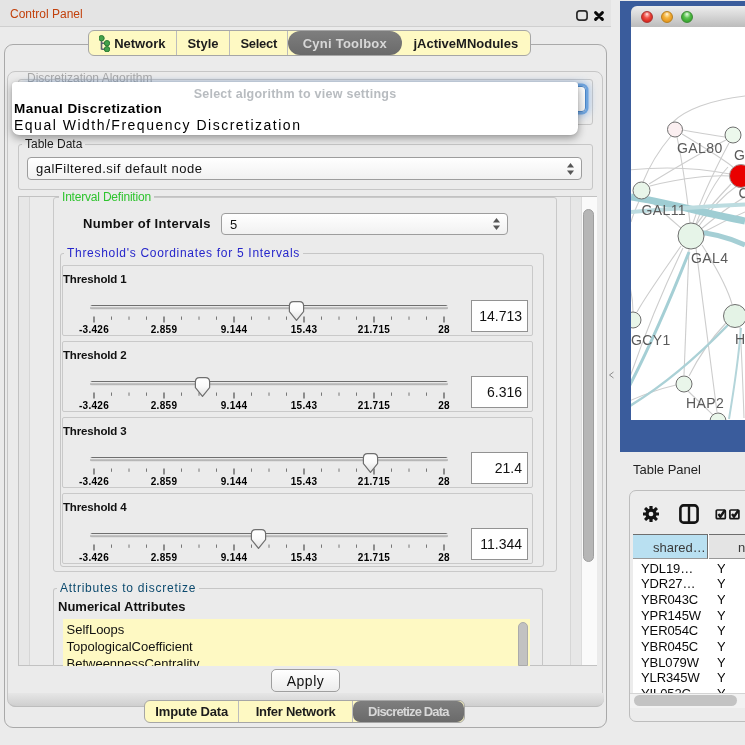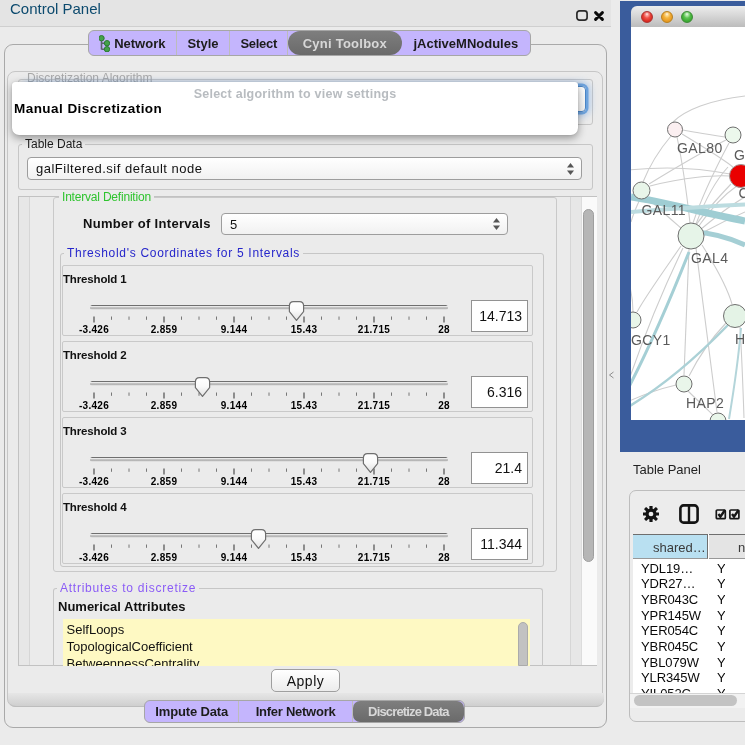--- a/index.html
+++ b/index.html
@@ -2,31 +2,31 @@
 <html><head>
 <meta charset="utf-8">
 <style>
 * { margin:0; padding:0; box-sizing:border-box; }
 html,body { width:745px; height:745px; overflow:hidden; background:#ebebeb;
   font-family:"Liberation Sans", sans-serif; }
 .abs { position:absolute; }
 
 #titlebar { left:0; top:0; width:611px; height:27px; background:#e4e4e4;
   border-bottom:1px solid #cfcfcf; }
-#titlebar .t { position:absolute; left:10px; top:0; font-size:15px; color:#0c4a6e; }
+#titlebar .t { position:absolute; left:10px; top:7px; font-size:12px; color:#c2410c; }
 
 #outer { left:4px; top:44px; width:603px; height:684px; border:1px solid #a9a9a9;
   border-radius:9px; background:#ebebeb; }
 #inner { left:7px; top:71px; width:596px; height:636px; border:1px solid #c6c6c6;
   border-radius:8px; background:#ebebeb; }
 #innerband { left:8px; top:693px; width:596px; height:14px;
   background:linear-gradient(#e6e6e6,#cfcfcf);
   border-radius:0 0 8px 8px; border-bottom:1px solid #bdbdbd;}
 
-.segbar { display:flex; background:#c4b5fd; border:1px solid #a6a6a6; border-radius:6px;
+.segbar { display:flex; background:#fef9c3; border:1px solid #a6a6a6; border-radius:6px;
   overflow:hidden; font-size:13px; font-weight:bold; color:#1c1c1c; }
 .segbar .seg { display:flex; align-items:center; justify-content:center;
   border-right:1px solid #bcbcbc; white-space:nowrap; }
 .segbar .seg:last-child { border-right:none;border-radius:7px; }
 .segbar .dark { background:linear-gradient(#7e7e7e,#6a6a6a); color:#d8d8d8;
   border-right:none; }
 #toptabs { left:88px; top:30px; width:443px; height:26px; }
 #bottabs { left:144px; top:700px; width:321px; height:23px; }
 
 .group { position:absolute; border:1px solid #c6c6c6; border-radius:3px; }
@@ -93,20 +93,21 @@
   box-shadow:0 0 0 2.5px rgba(105,160,220,.95), 0 0 7px 4px rgba(120,170,230,.55); border-color:#4a86c8;">
   <svg width="9" height="14" viewBox="0 0 9 14">
     <path d="M4.5 1 L8 5.4 L1 5.4 Z" fill="#555"></path>
     <path d="M4.5 13 L8 8.6 L1 8.6 Z" fill="#555"></path>
   </svg>
 </div>
 
 <div id="popup" class="abs">
   <div class="ghost">Select algorithm to view settings</div>
   <div class="it1">Manual Discretization</div>
+  <div class="it2">Equal Width/Frequency Discretization</div>
 </div>
 
 <div class="group" style="left:18px; top:144px; width:575px; height:46px;"></div>
 <div class="gtitle abs" style="left:22px; top:138px; color:#1c1c1c;">Table Data</div>
 <div class="combo abs" style="left:27px; top:157px; width:555px; height:23px;">
   <div class="ctext" style="letter-spacing:0.5px;">galFiltered.sif default node</div>
   <svg width="9" height="14" viewBox="0 0 9 14">
     <path d="M4.5 1 L8 5.4 L1 5.4 Z" fill="#555"></path>
     <path d="M4.5 13 L8 8.6 L1 8.6 Z" fill="#555"></path>
   </svg>
@@ -312,21 +313,21 @@
           <stop offset="0.75" stop-color="#ededed"></stop>
           <stop offset="1" stop-color="#e6e6e6"></stop>
     </linearGradient>
       </defs>
     <path d="M1.4 5 Q1.4 0.7 5.5 0.7 L11.5 0.7 Q15.6 0.7 15.6 5 L15.6 10.5 L8.5 19.4 L1.4 10.5 Z" fill="url(#g4)" stroke="#6f6f6f" stroke-width="1.2"></path>
   </svg>
   <div class="valbox">11.344</div>
 </div>
 
 <div class="group" style="left:53px; top:588px; width:490px; height:90px; border-bottom:none; border-radius:3px 3px 0 0;"></div>
-<div class="gtitle abs" style="left:57px; top:582px; color:#8b5cf6; letter-spacing:0.75px;">Attributes to discretize</div>
+<div class="gtitle abs" style="left:57px; top:582px; color:#0c4a6e; letter-spacing:0.75px;">Attributes to discretize</div>
 <div class="abs" style="left:58px; top:599px; font-size:13px; font-weight:bold; color:#111;">Numerical Attributes</div>
 <div class="abs" style="left:63px; top:619px; width:467px; height:47.5px; background:#fef9c3; overflow:hidden;">
   <div style="position:absolute; left:3.5px; top:2px; font-size:13px; color:#111; line-height:17px; white-space:pre;">SelfLoops
 TopologicalCoefficient
 BetweennessCentrality</div>
 </div>
 <div class="abs" style="left:518px; top:622px; width:10px; height:44px; background:#c2c2c2; border:1px solid #ababab; border-radius:6px 6px 0 0;"></div>
 
 <div class="abs" style="left:19px; top:666px; width:578px; height:26px; background:#ebebeb;"></div>
 

